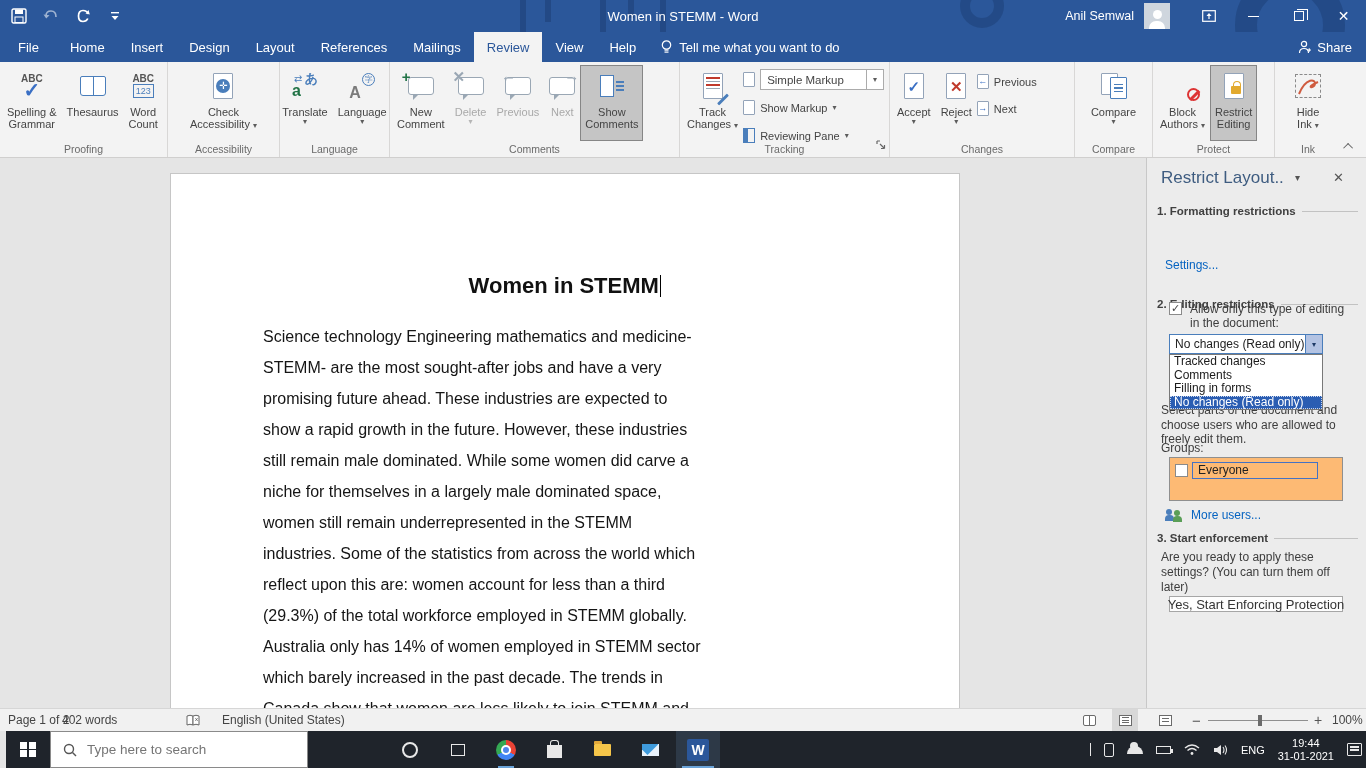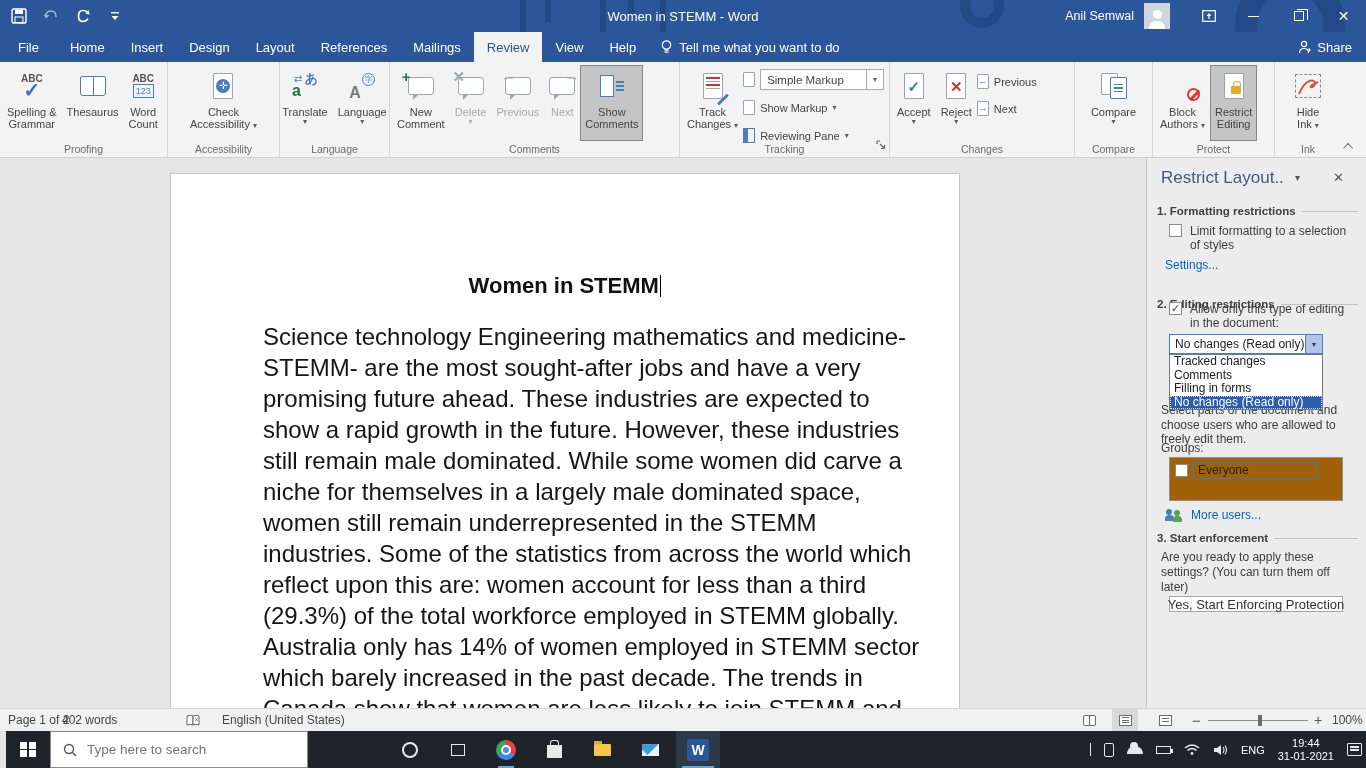--- a/index.html
+++ b/index.html
@@ -67,21 +67,21 @@
   .p-head { width:10px; height:10px; border-radius:50%; background:#8a8a8a; margin:0 auto; }
   .p-body { width:20px; height:10px; border-radius:9px 9px 0 0; background:#8a8a8a; margin:2px auto 0; }
   .nosign { position:absolute; right:-4px; bottom:-2px; width:13px; height:13px; border:2.5px solid #d33; border-radius:50%; }
   .nosign:before { content:""; position:absolute; left:-1px; top:4px; width:13px; height:2.5px; background:#d33; transform:rotate(-45deg); }
 
   
   .canvas { position:absolute; top:158px; left:0; width:1146px; height:550px; background:#e5e5e5; overflow:hidden; }
   .page { position:absolute; left:170px; top:15px; width:790px; height:536px; background:#fff; border:1px solid #c6c6c6; overflow:hidden; }
   .doc-title { position:absolute; top:99px; left:0; width:100%; text-align:center; font-size:22px; font-weight:bold; color:#111; }
   .caret { display:inline-block; width:1.5px; height:22px; background:#000; vertical-align:-4px; margin-left:1px; }
-  .doc-body { position:absolute; top:147px; left:92px; width:620px; font-size:24px; color:#151515; }
+  .doc-body { position:absolute; top:147px; left:92px; width:620px; font-size:16px; color:#151515; }
   .doc-body div { height:31px; line-height:31px; white-space:nowrap; }
 
   
   .pane { position:absolute; top:158px; left:1146px; width:220px; height:550px; background:#ececec; border-left:1px solid #c8c8c8; font-size:12px; color:#3d3d3d; }
   .pane-title { position:absolute; top:10px; left:14px; font-size:17px; color:#3e5c80; }
   .pane-opts { position:absolute; top:16px; left:148px; }
   .pane-close { position:absolute; top:12px; left:186px; font-size:13px; color:#555; }
   .sect { position:absolute; left:10px; right:8px; display:flex; align-items:center; gap:6px; font-weight:bold; font-size:11.5px; color:#404040; }
   .sect .rule { flex:1; height:1px; background:#c2c2c2; }
   .cb { width:13px; height:13px; border:1px solid #8a8a8a; background:#fff; display:inline-flex; align-items:center; justify-content:center; font-size:11px; color:#444; line-height:11px; }
@@ -89,21 +89,21 @@
   .cbrow .lines div { line-height:14px; white-space:nowrap; }
   .plink { color:#0563c1; }
   .pcombo { position:absolute; left:22px; top:176px; width:154px; height:20px; border:1px solid #4a7ebb; background:#fff; display:flex; }
   .pcombo .val { flex:1; display:flex; align-items:center; padding-left:5px; white-space:nowrap; font-size:12px; color:#222; }
   .pcombo .btn { width:17px; background:#b3c3e3; border-left:1px solid #4a7ebb; display:flex; align-items:center; justify-content:center; color:#1d3a66; font-size:8px; }
   .plist { position:absolute; left:22px; top:196px; width:154px; background:#fff; border:1px solid #787878; z-index:5; }
   .plist .opt { height:13.5px; line-height:13.5px; padding-left:4px; font-size:12px; color:#1a1a1a; white-space:nowrap; }
   .plist .opt.hl { background:#2a5db2; color:#fff; outline:1px dotted #c8d6f0; outline-offset:-1px; }
   .exc { position:absolute; left:14px; top:245px; line-height:14.5px; }
   .exc div { white-space:nowrap; }
-  .groups-box { position:absolute; left:22px; top:299px; width:174px; height:44px; background:#a16207; border:1px solid #8f8f8f; }
+  .groups-box { position:absolute; left:22px; top:299px; width:174px; height:44px; background:#fdba74; border:1px solid #8f8f8f; }
   .grp-item { position:absolute; left:5px; top:4px; display:flex; align-items:center; gap:4px; }
   .grp-focus { border:1px solid #4472c4; padding:1px 5px; min-width:126px; height:17px; line-height:13px; font-size:12px; color:#222; }
   .more-users { position:absolute; left:18px; top:350px; display:flex; align-items:center; gap:8px; }
   .ppl { position:relative; width:18px; height:13px; }
   .ppl .p1h { position:absolute; left:1px; top:0; width:6px; height:6px; border-radius:50%; background:#4a7ebb; }
   .ppl .p1b { position:absolute; left:0; top:6px; width:9px; height:6px; border-radius:4px 4px 0 0; background:#4a7ebb; }
   .ppl .p2h { position:absolute; left:9px; top:1px; width:6px; height:6px; border-radius:50%; background:#5a9e57; }
   .ppl .p2b { position:absolute; left:8px; top:7px; width:9px; height:6px; border-radius:4px 4px 0 0; background:#5a9e57; }
   .prompt { position:absolute; left:14px; top:392px; line-height:15px; }
   .prompt div { white-space:nowrap; }
@@ -543,27 +543,20 @@
 
   <div class="pane">
     <div class="pane-title">Restrict Layout..</div>
     <span class="pane-opts dd" style="font-size:10px;color:#555;">▾</span>
     <span class="pane-close">✕</span>
 
     <div class="sect" style="top:47px;">
       <span>1. Formatting restrictions</span>
         <span class="rule"></span>
     </div>
-    <div class="cbrow" style="left:22px;top:66px;">
-      <span class="cb"></span>
-      <span class="lines">
-          <div>Limit formatting to a selection</div>
-          <div>of styles</div>
-        </span>
-    </div>
     <div class="plink" style="position:absolute;left:18px;top:100px;">Settings...</div>
 
     <div class="sect" style="top:140px;">
       <span>2. Editing restrictions</span>
         <span class="rule"></span>
     </div>
     <div class="cbrow" style="left:22px;top:144px;">
       <span class="cb">✓</span>
       <span class="lines">
           <div>Allow only this type of editing</div>

